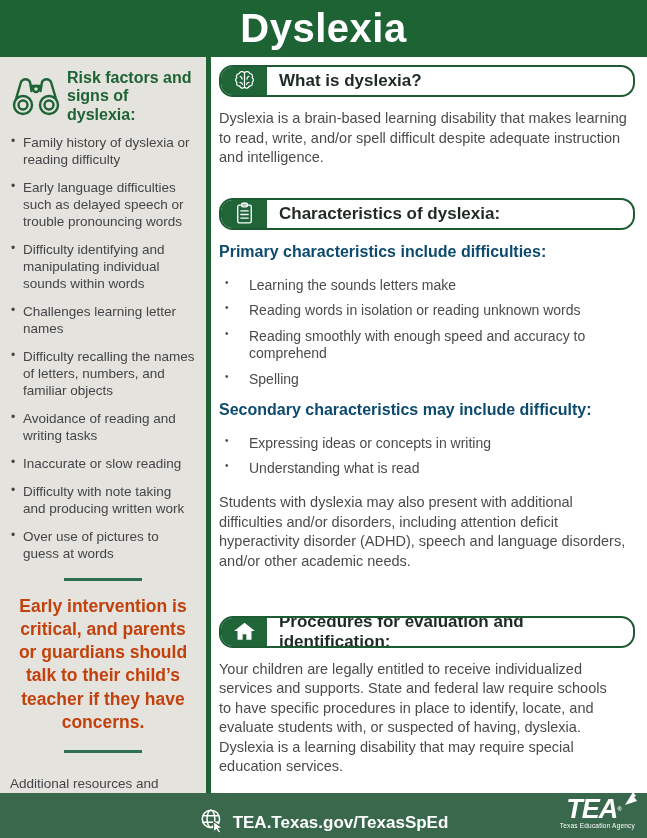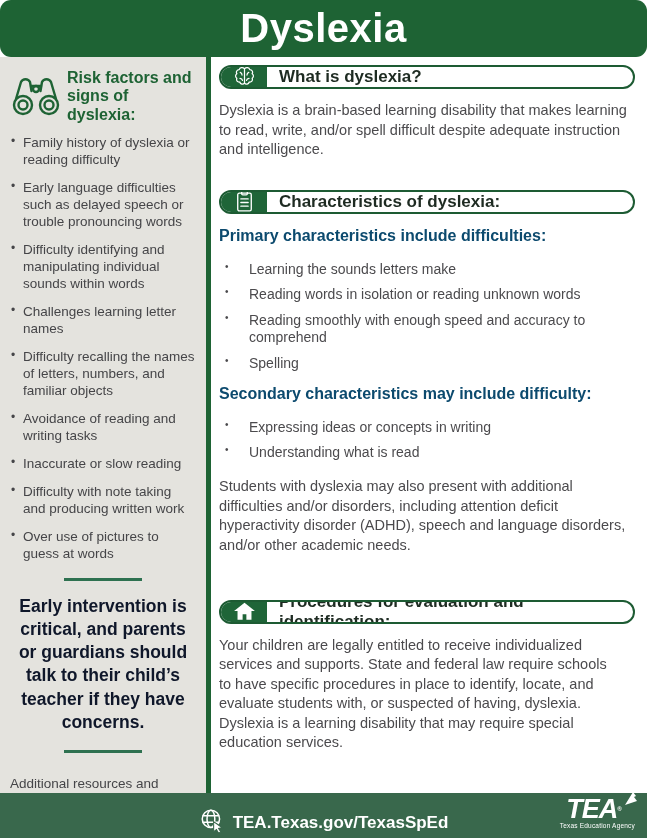--- a/index.html
+++ b/index.html
@@ -1,43 +1,43 @@
 <!DOCTYPE html>
 <html><head>
 <meta charset="utf-8">
 <style>
   * { margin:0; padding:0; box-sizing:border-box; }
   html,body { width:647px; }
   body { font-family:"Liberation Sans", sans-serif; background:#fff; }
   .page { width:647px; height:838px; display:flex; flex-direction:column; overflow:hidden; }
 
   
-  .banner { height:57px; background:#1E6334; display:flex; align-items:center; justify-content:center; flex:none;border-radius:11px; }
+  .banner { height:57px; background:#1E6334; display:flex; align-items:center; justify-content:center; flex:none; }
   .banner h1 { color:#fff; font-size:40px; font-weight:bold; letter-spacing:.5px; }
 
   
   .row { flex:1; display:flex; min-height:0; }
 
   .sidebar { width:206px; flex:none; background:#E4E3DE; padding:10px 10px 0 10px; }
   .divider-v { width:5px; flex:none; background:#1E6334; }
   .main { flex:1; background:#fff; padding:8px 12px 0 8px; }
 
   
   .sb-head { display:flex; align-items:center; gap:5px; margin:2px 0 10px 0;justify-content:space-between; }
   .sb-head .ttl { font-size:16px; font-weight:bold; color:#1E6334; line-height:1.15; }
   .sb-list { list-style:none; }
   .sb-list li { position:relative; padding-left:13px; font-size:13.5px; color:#454548; line-height:1.26; margin-bottom:11px; }
   .sb-list li::before { content:"•"; position:absolute; left:1px; top:0; font-size:12px; color:#454548; }
   .rule { width:78px; height:3px; background:#2E7150; margin:16px auto 14px auto; }
-  .quote { font-size:17.5px; font-weight:bold; color:#0f172a; text-align:center; line-height:1.32; padding:0 2px; }
+  .quote { font-size:17.5px; font-weight:bold; color:#c2410c; text-align:center; line-height:1.32; padding:0 2px; }
   .resources { font-size:13.5px; color:#454548; line-height:1.28; margin-top:22px; }
 
   
   .subtitle { text-align:center; color:#2E7150; font-size:21px; font-weight:bold; margin:4px 0 10px 0; }
-  .pill { display:flex; align-items:stretch; height:24px; border:2px solid #1D5B33; border-radius:14px; overflow:hidden; background:#fff; }
+  .pill { display:flex; align-items:stretch; height:32px; border:2px solid #1D5B33; border-radius:14px; overflow:hidden; background:#fff; }
   .pill-icon { width:46px; flex:none; background:#1F6538; display:flex; align-items:center; justify-content:center; }
   .pill-title { display:flex; align-items:center; font-size:17px; font-weight:bold; color:#1E2B22; padding-left:12px; }
   .para { font-size:14.5px; color:#4B4A4D; line-height:1.35; margin-top:12px; max-width:412px; }
   .para strong { color:#3A3A3C; }
   .m-head { font-size:16px; font-weight:bold; color:#0c4a6e; margin-top:13px; }
   .m-list { list-style:none; margin-top:16px; }
   .m-list li { position:relative; padding-left:30px; font-size:14px; color:#4B4A4D; line-height:1.2; margin-bottom:9px; }
   .m-list li::before { content:"•"; position:absolute; left:6px; top:0; font-size:10px; color:#4B4A4D; }
   .gap-lg { margin-top:44px; }
 

